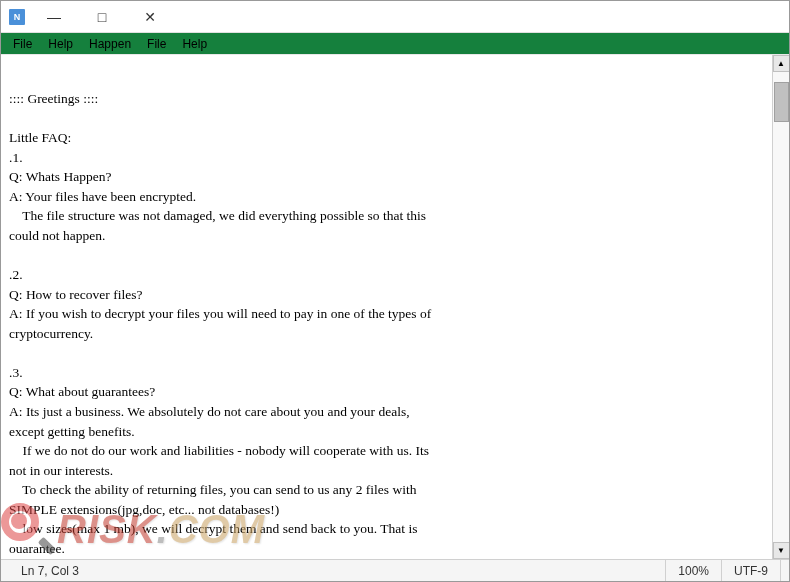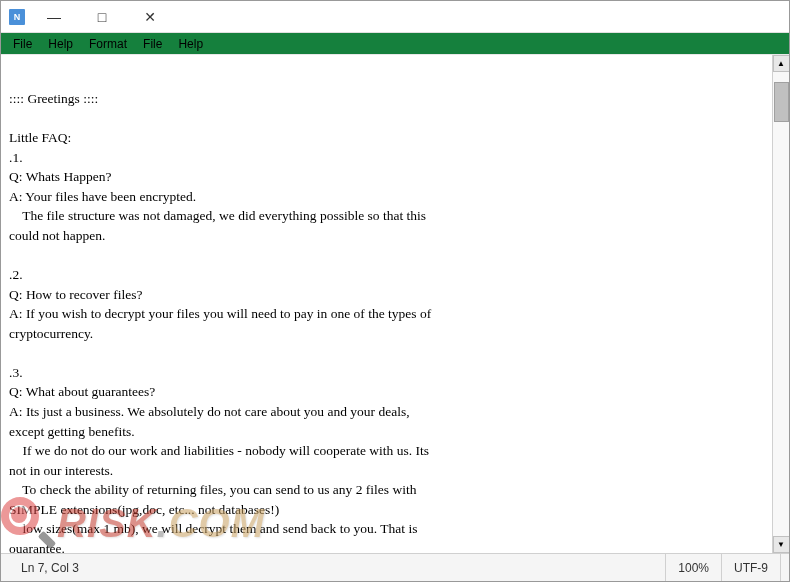--- a/index.html
+++ b/index.html
@@ -144,21 +144,21 @@
       height: 40px;
       background: #c0c0c0;
       border: 1px solid #a0a0a0;
       position: absolute;
       top: 10px;
       left: 1px;
       cursor: pointer;
     }
 
     .status-bar {
-      height: 28px;
+      height: 22px;
       background: #f5f5f5;
       border-top: 1px solid #d0d0d0;
       display: flex;
       align-items: center;
       padding: 0 8px;
       gap: 0;
     }
 
     .status-item {
       font-size: 12px;
@@ -254,21 +254,21 @@
     <div class="title-bar-controls">
       <button class="title-bar-btn">—</button>
       <button class="title-bar-btn">□</button>
       <button class="title-bar-btn close">✕</button>
     </div>
   </div>
 
   <div class="menu-bar">
     <span class="menu-item">File</span>
     <span class="menu-item">Help</span>
-    <span class="menu-item">Format</span>
+    <span class="menu-item">Happen</span>
     <span class="menu-item">File</span>
     <span class="menu-item">Help</span>
   </div>
 
   <div class="editor-area">
     <div class="text-content">:::: Greetings ::::
 
 Little FAQ:
 .1.
 Q: Whats Happen?

